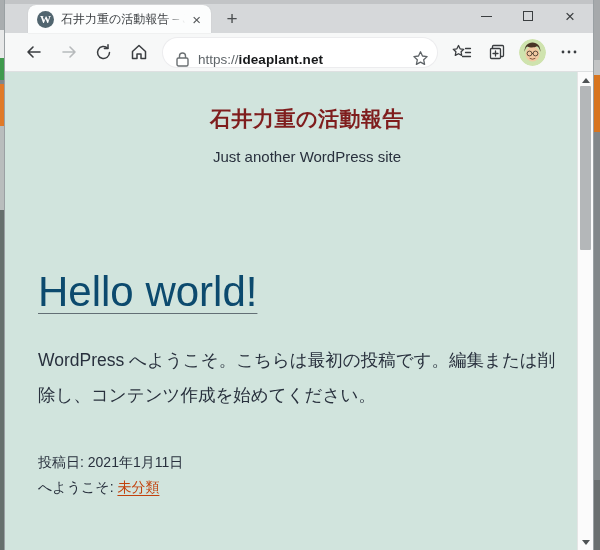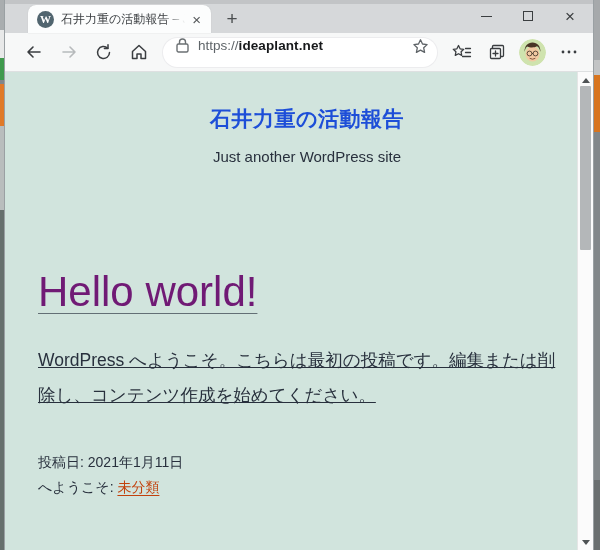--- a/index.html
+++ b/index.html
@@ -39,41 +39,41 @@
   .ico-max { width:10px; height:10px; border:1.4px solid #3b3e40; display:block; }
   .ico-x { font-size:17px; color:#3b3e40; font-weight:300; line-height:1; }
 
   
   .navbar { height:39px; background:#f7f8f8; border-bottom:1px solid #dee0e1;
     display:flex; align-items:center; padding:0 8px 0 12px; gap:2px; flex:0 0 auto; }
   .navbtn { width:33px; height:32px; display:flex; align-items:center; justify-content:center;
     color:#3a3d40; flex:0 0 auto; }
   .navbtn.disabled { color:#b7babc; }
   .addressbar { flex:1; height:29px; background:#ffffff; border-radius:15px;
-    box-shadow:0 0 0 1px #ececee; display:flex; align-items:flex-start; padding:0 8px 0 13px;
+    box-shadow:0 0 0 1px #ececee; display:flex; align-items:flex-end; padding:0 8px 0 13px;
     margin:0 6px; min-width:0; }
   .url { flex:1; font-size:13.5px; margin-left:9px; white-space:nowrap; overflow:hidden; }
   .url .scheme { color:#5f6569; }
   .url .domain { color:#17191b; font-weight:600; letter-spacing:.1px; }
   .avatar { width:27px; height:27px; border-radius:50%; overflow:hidden; flex:0 0 auto;
     margin:0 4px; }
 
   
   .content { flex:1; position:relative; background:#d1e4dd; color:#28303d; overflow:hidden; }
   .inner { padding:0 17px 0 33px; }
   .site-header { text-align:center; padding-top:33px; }
-  .site-title { font-size:21px; font-weight:600; letter-spacing:.5px; color:#1d4ed8; }
+  .site-title { font-size:21px; font-weight:600; letter-spacing:.5px; color:#7f1d1d; }
   .tagline { margin-top:15px; font-size:15px; color:#28303d; }
   .post { margin-top:103px; }
   .post-title { font-size:42px; font-weight:400; }
-  .post-title a { color:#701a75; 
+  .post-title a { color:#0c4a6e; 
     text-decoration-thickness:1px; text-underline-offset:7px;
     text-decoration-color:rgba(40,48,61,.65); }
   .post-body { margin-top:27px; font-size:17.5px; line-height:35px; max-width:532px;
-    color:#28303d; overflow-wrap:break-word;text-decoration:underline; }
+    color:#28303d; overflow-wrap:break-word; }
   .meta { margin-top:37px; font-size:14px; line-height:25px; color:#28303d; }
   .meta a { color:#c2410c; text-decoration:underline; text-underline-offset:3px;
     text-decoration-thickness:1px; }
 
   
   .scrollbar { position:absolute; top:0; right:0; width:16px; height:100%;
     background:#fbfbfb; border-left:1px solid #e4e5e5; }
   .sb-arrow { position:absolute; left:0; width:100%; height:14px; display:flex;
     align-items:center; justify-content:center; }
   .sb-arrow.up { top:1px; } .sb-arrow.down { bottom:1px; }

